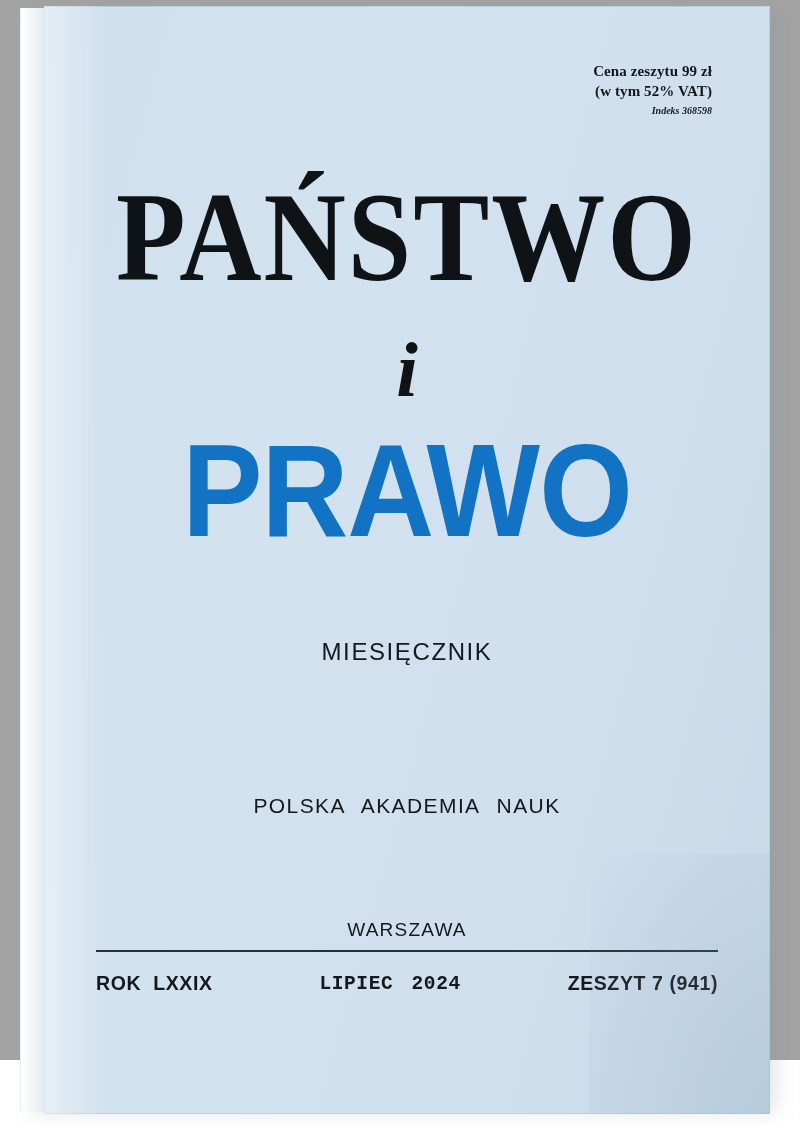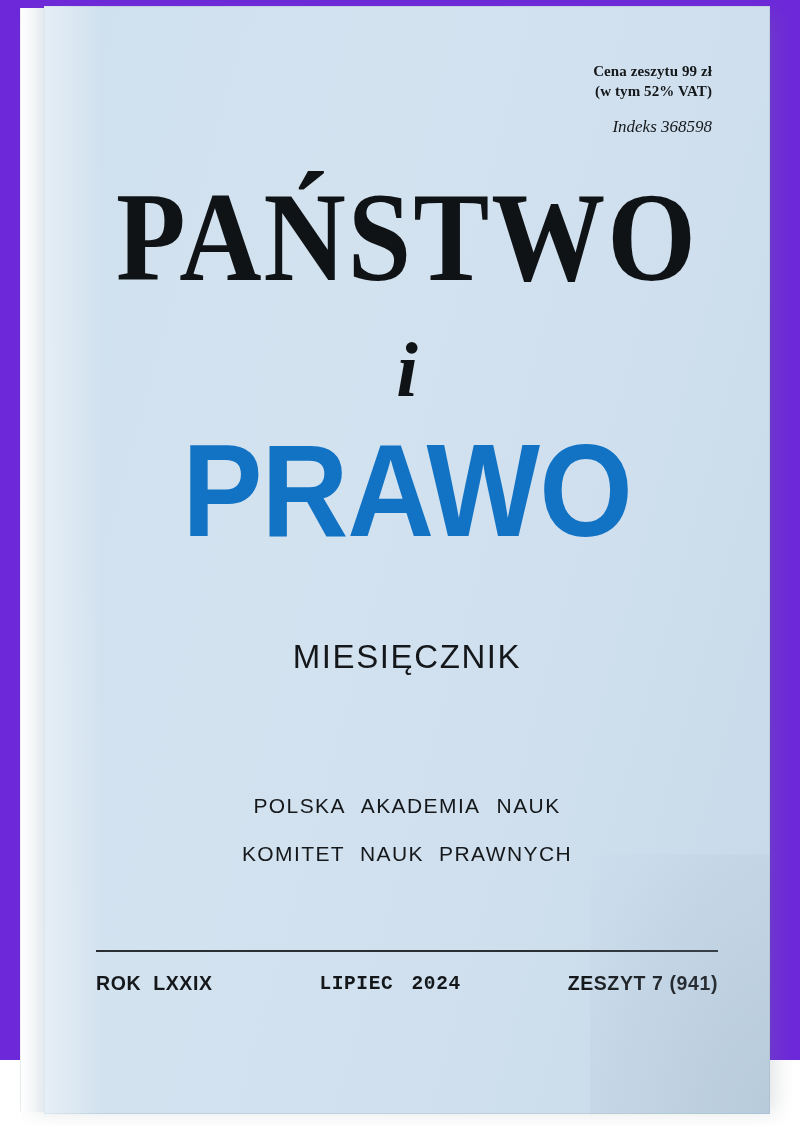--- a/index.html
+++ b/index.html
@@ -12,21 +12,21 @@
     height: 1126px;
     overflow: hidden;
     font-family: "Liberation Sans", sans-serif;
   }
 
   
   .page {
     position: relative;
     width: 800px;
     height: 1060px;
-    background: #6d28d9;
+    background: #a3a3a3;
   }
 
   
   .book-shadow {
     position: absolute;
     left: 34px;
     top: 14px;
     width: 742px;
     height: 1098px;
     background: rgba(120,130,140,0.22);
@@ -83,24 +83,24 @@
     font-family: "Liberation Serif", serif;
     color: #15181b;
     line-height: 1.32;
   }
   .price-line {
     font-size: 15px;
     font-weight: 700;
     letter-spacing: 0.1px;
   }
   .price-index {
-    font-size: 17px;
+    font-size: 10px;
     font-style: italic;
-    font-weight: 400;
-    margin-top: 14px;
+    font-weight: 700;
+    margin-top: 2px;
   }
 
   
   .title-panstwo {
     position: absolute;
     left: 0;
     right: 0;
     top: 168px;
     text-align: center;
     font-family: "Liberation Serif", serif;
@@ -143,40 +143,39 @@
 
   
   .subtitle {
     position: absolute;
     left: 0;
     right: 0;
     top: 632px;
     text-align: center;
     font-family: "Liberation Sans", sans-serif;
     font-weight: 400;
-    font-size: 33px;
+    font-size: 24px;
     letter-spacing: 1.6px;
     color: #15181b;
   }
 
   
   .publisher {
     position: absolute;
     left: 0;
     right: 0;
     top: 788px;
     text-align: center;
     font-family: "Liberation Sans", sans-serif;
     color: #15181b;
   }
   .publisher-line1 {
     font-size: 21px;
     letter-spacing: 1.4px;
     word-spacing: 10px;
-    margin-bottom: 24px;
   }
   .publisher-line2 {
     font-size: 21px;
     letter-spacing: 1.4px;
     word-spacing: 8px;
   }
 
   
   .city {
     position: absolute;
@@ -235,23 +234,23 @@
     </div>
 
     <div class="title-panstwo">PAŃSTWO</div>
     <div class="title-i">i</div>
     <div class="title-prawo">PRAWO</div>
 
     <div class="subtitle">MIESIĘCZNIK</div>
 
     <div class="publisher">
       <div class="publisher-line1">POLSKA   AKADEMIA   NAUK</div>
-      <div class="publisher-line2">KOMITET  NAUK  PRAWNYCH</div>
     </div>
 
+    <div class="city">WARSZAWA</div>
 
     <div class="rule"></div>
 
     <div class="footer">
       <span>ROK  LXXIX</span>
       <span class="f-year">LIPIEC 2024</span>
       <span>ZESZYT 7 (941)</span>
     </div>
 
   </div>

